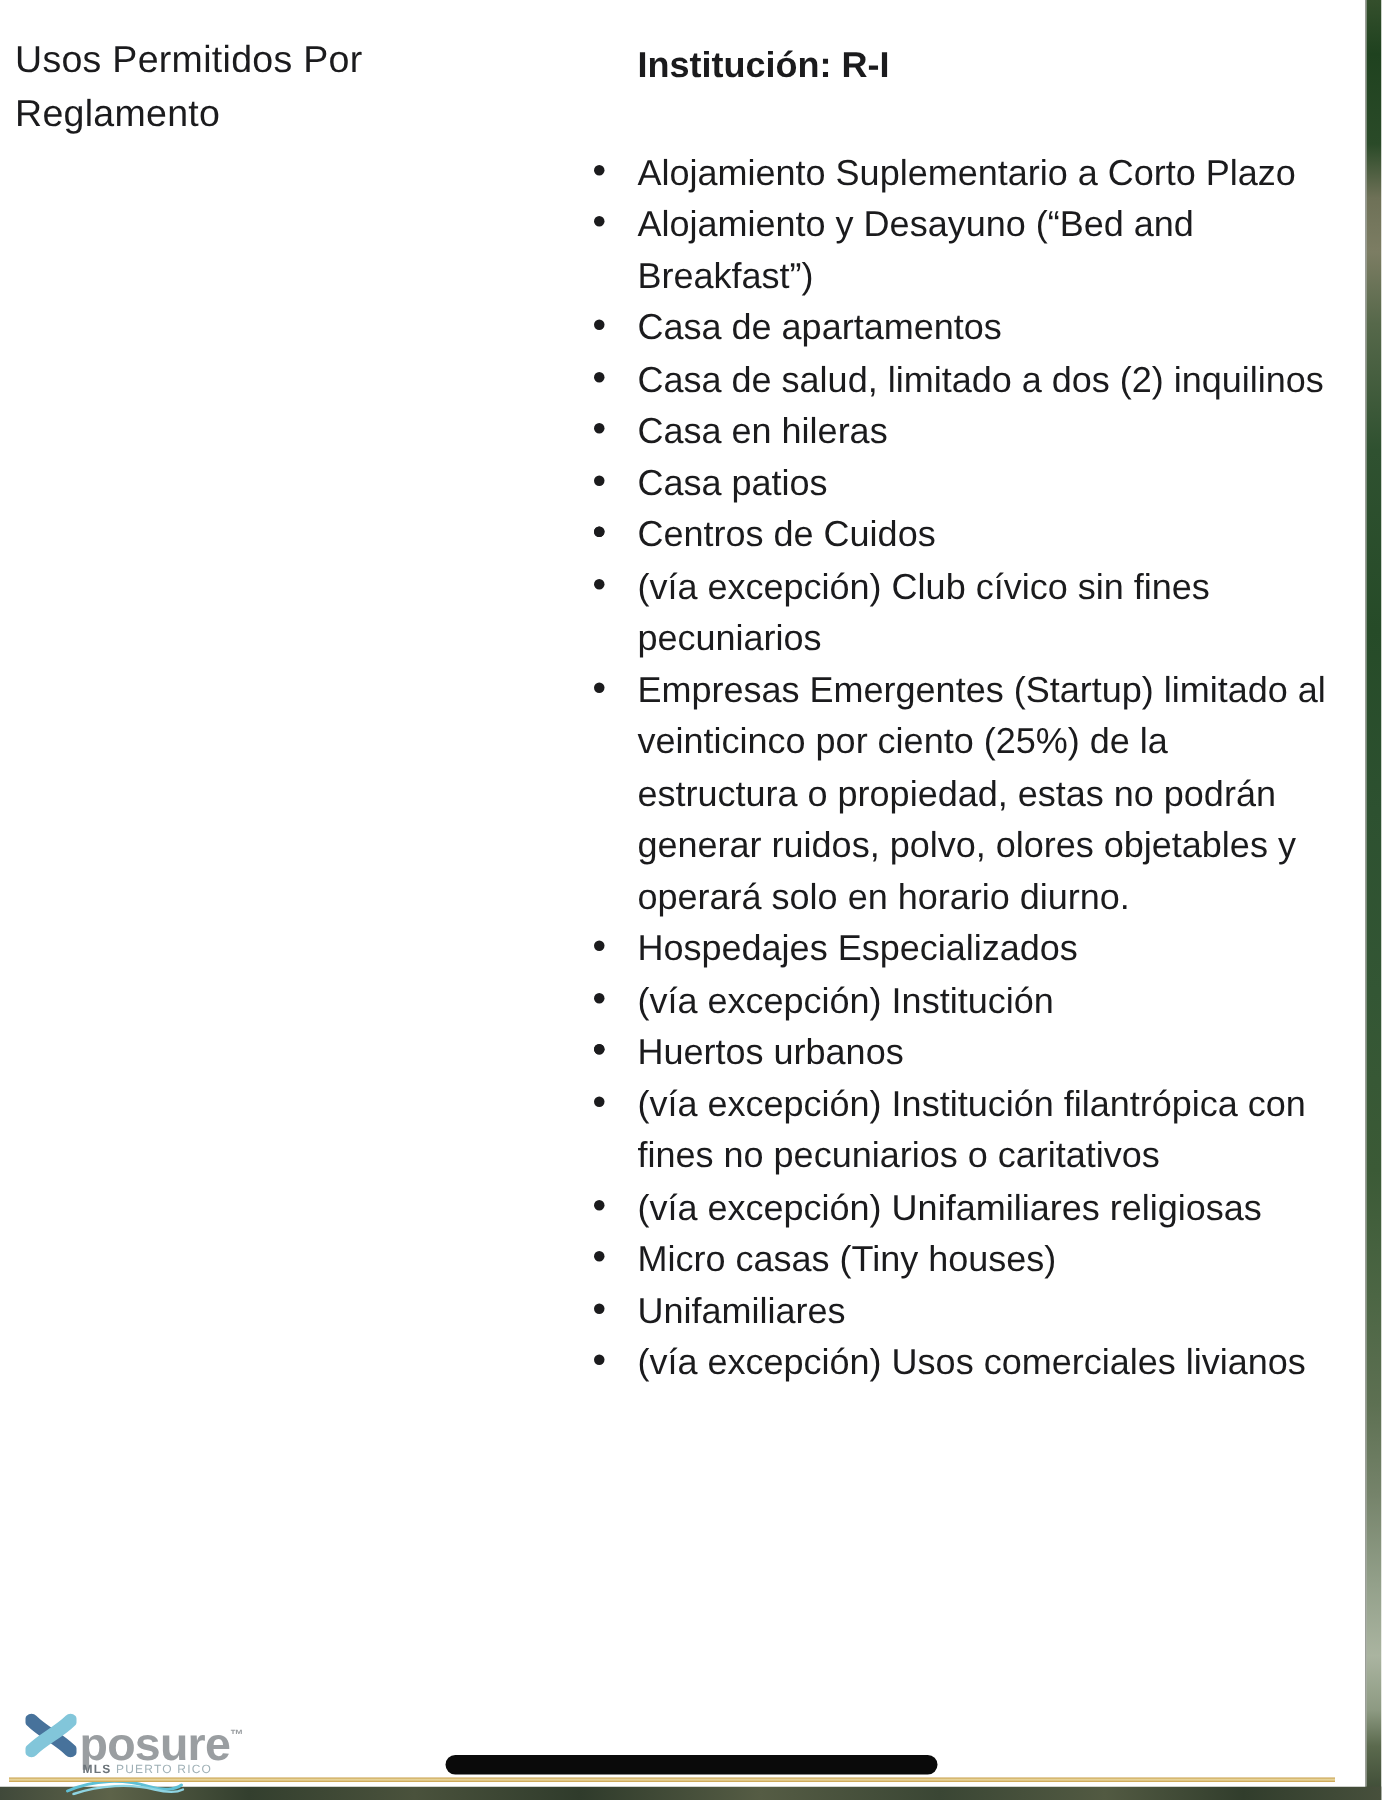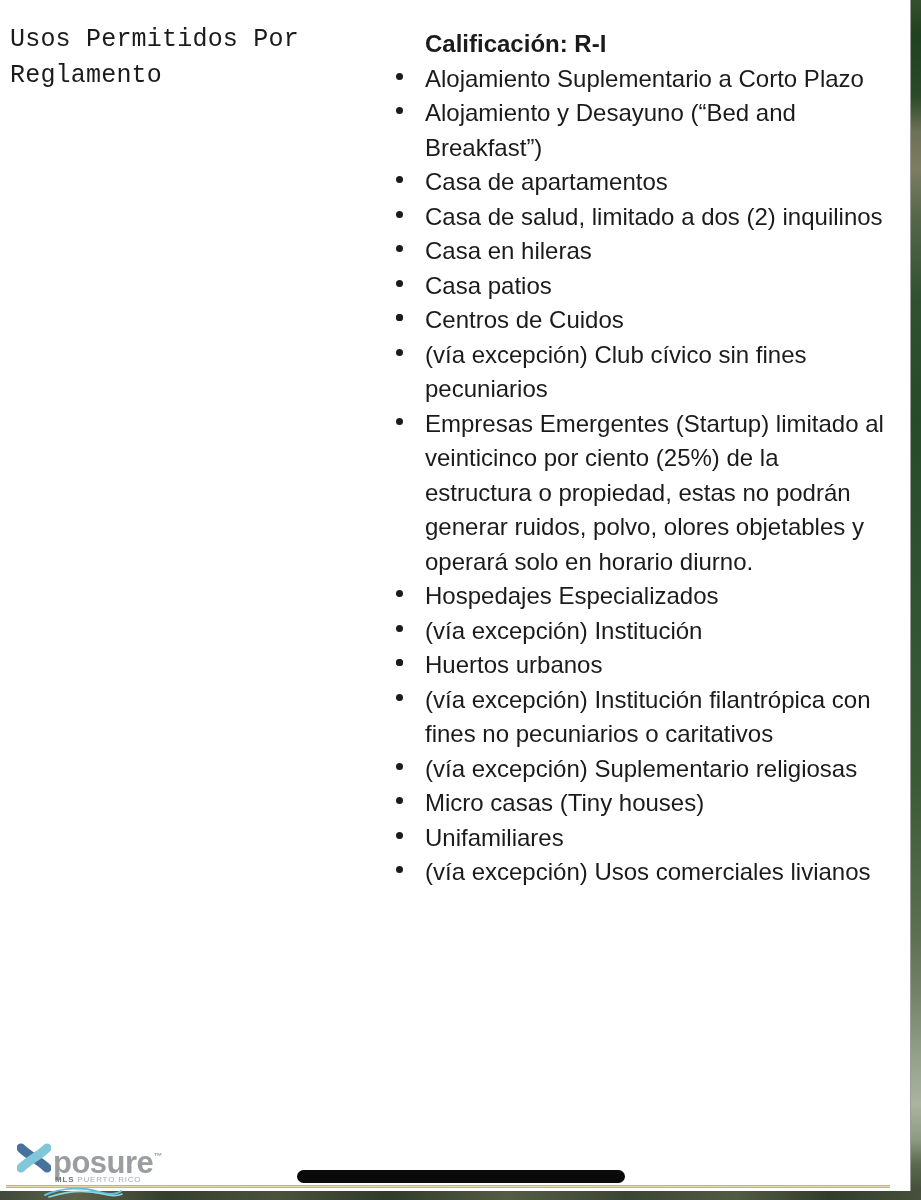--- a/index.html
+++ b/index.html
@@ -27,28 +27,28 @@
       #555c44 55%, #3a4634 68%, #525a42 80%, #313d2c 90%, #47503c 100%);
   }
   
   .page {
     position:absolute; left:0; top:0; width:911px; height:1191px;
     background:#ffffff;
     box-shadow: inset -1px 0 0 rgba(30,40,25,0.45);
   }
   .row-label {
     position:absolute; left:10px; top:22px; width:300px;
-    font-size:25px; line-height:36px; letter-spacing:0.2px;font-family:Liberation Mono, monospace;
+    font-size:25px; line-height:36px; letter-spacing:0.2px;
   }
   .content {
     position:absolute; left:425px; top:27px; width:464px;
     font-size:24px; line-height:34.5px;
   }
   .heading { font-weight:bold; }
-  ul.uses { list-style:none; }
+  ul.uses { list-style:none;margin-top:37px; }
   li.use { position:relative; }
   .bullet-dot {
     position:absolute; left:-29px; top:11px;
     width:7px; height:7px; border-radius:50%;
     background:#1b1b1d;
   }
   
   .logo { position:absolute; left:17px; top:1141px; width:130px; height:48px; }
   .logo-row { display:flex; align-items:center; }
   .x-icon { display:inline-block; margin-right:2px; }
@@ -76,21 +76,21 @@
 <body>
 
 <div class="bg-right"></div>
 <div class="bg-bottom"></div>
 
 <div class="page">
 
   <div class="row-label">Usos Permitidos Por Reglamento</div>
 
   <div class="content">
-    <div class="heading">Calificación: R-I</div>
+    <div class="heading">Institución: R-I</div>
     <ul class="uses" id="uses-list">
   <li class="use">
     <span class="bullet-dot"></span>
     <span class="use-text">Alojamiento Suplementario a Corto Plazo</span>
   </li>
 
   <li class="use">
     <span class="bullet-dot"></span>
     <span class="use-text">Alojamiento y Desayuno (“Bed and Breakfast”)</span>
   </li>
@@ -153,21 +153,21 @@
     <span class="use-text">Huertos urbanos</span>
   </li>
 
   <li class="use">
     <span class="bullet-dot"></span>
     <span class="use-text">(vía excepción) Institución filantrópica con fines no pecuniarios o caritativos</span>
   </li>
 
   <li class="use">
     <span class="bullet-dot"></span>
-    <span class="use-text">(vía excepción) Suplementario religiosas</span>
+    <span class="use-text">(vía excepción) Unifamiliares religiosas</span>
   </li>
 
   <li class="use">
     <span class="bullet-dot"></span>
     <span class="use-text">Micro casas (Tiny houses)</span>
   </li>
 
 
   <li class="use">
     <span class="bullet-dot"></span>

